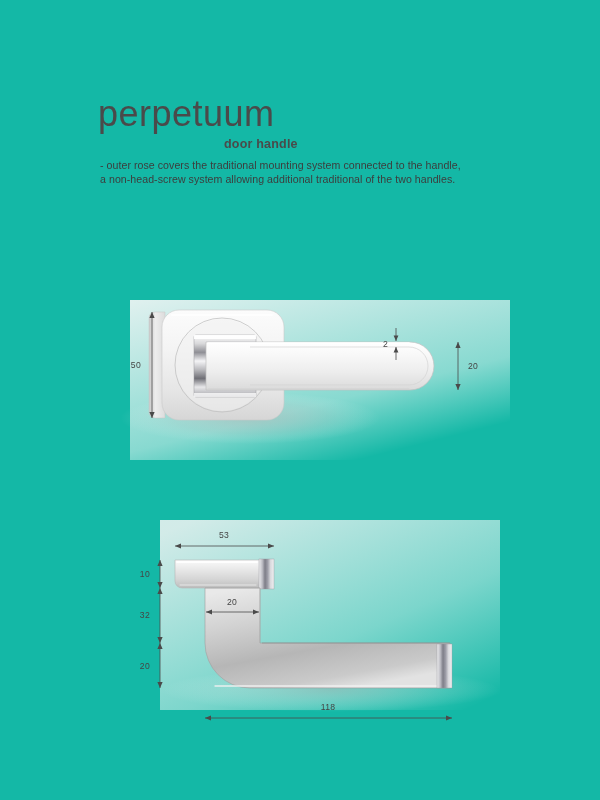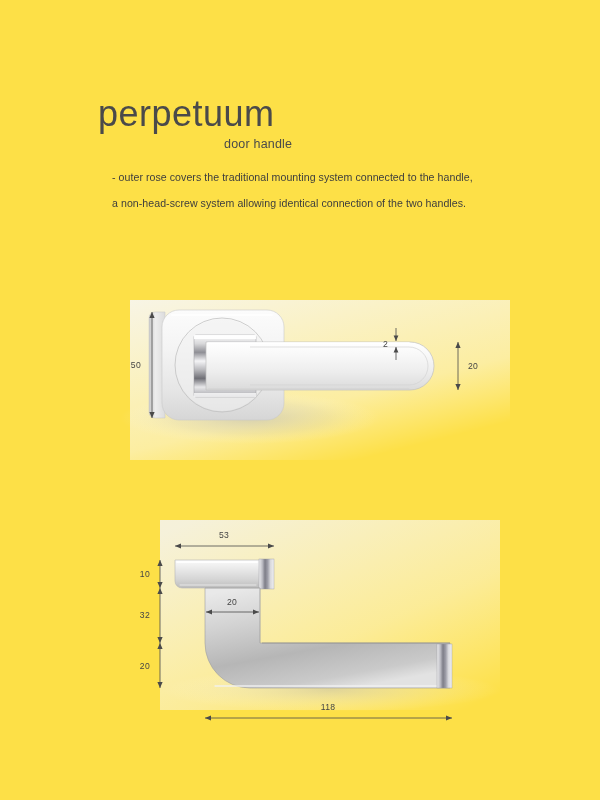--- a/index.html
+++ b/index.html
@@ -14,21 +14,21 @@
     position: relative;
     overflow: hidden;
     font-family: "Liberation Sans", "DejaVu Sans", sans-serif;
     color: #3a3a3a;
     -webkit-font-smoothing: antialiased;
   }
 
   .sheet {
     position: absolute;
     inset: 0;
-    background: #fde047;
+    background: #14b8a6;
     padding-left: 29px;
   }
 
   
   .header {
     position: absolute;
     left: 98px;
     top: 96px;
     width: 420px;
   }
@@ -36,40 +36,40 @@
     font-size: 36px;
     font-weight: 300;
     letter-spacing: 0.5px;
     color: #4a4a4a;
     line-height: 1;
     margin: 0;
     font-family: "Liberation Sans", "DejaVu Sans", sans-serif;
   }
   .brand-subtitle {
     font-size: 12.5px;
-    font-weight: 400;
+    font-weight: 700;
     color: #4a4a4a;
     margin: 6px 0 0 0;
     padding-left: 126px;
     letter-spacing: 0.2px;
     line-height: 1;
   }
 
   
   .description {
     position: absolute;
     left: 100px;
     top: 158px;
     width: 460px;
     font-size: 10.6px;
     line-height: 14.2px;
     color: #3d3d3d;
     letter-spacing: 0.05px;
   }
-  .description p { margin: 12px; white-space: nowrap; }
+  .description p { margin: 0; white-space: nowrap; }
 
   
   .figure {
     position: absolute;
   }
   #figure-plan  { left: 0; top: 290px; width: 600px; height: 180px; }
   #figure-side  { left: 0; top: 500px; width: 600px; height: 250px; text-align: right; }
 
   .figure svg { display: block; width: 100%; height: 100%; overflow: visible; }
 
@@ -85,21 +85,21 @@
 
 <div class="sheet">
 
   <div class="header">
     <h1 class="brand-title">perpetuum</h1>
     <div class="brand-subtitle">door handle</div>
   </div>
 
   <div class="description">
     <p>- outer rose covers the traditional mounting system connected to the handle,</p>
-    <p>a non-head-screw system allowing identical connection of the two handles.</p>
+    <p>a non-head-screw system allowing additional traditional of the two handles.</p>
   </div>
 
   <div class="figure" id="figure-plan">
     <svg viewBox="0 0 600 180" xmlns="http://www.w3.org/2000/svg">
       <defs>
         <linearGradient id="rosePlateG" x1="0" y1="0" x2="0" y2="1">
           <stop offset="0" stop-color="#fcfcfc"></stop>
           <stop offset="0.35" stop-color="#f4f4f4"></stop>
           <stop offset="0.72" stop-color="#e6e6e6"></stop>
           <stop offset="1" stop-color="#d6d6d6"></stop>

